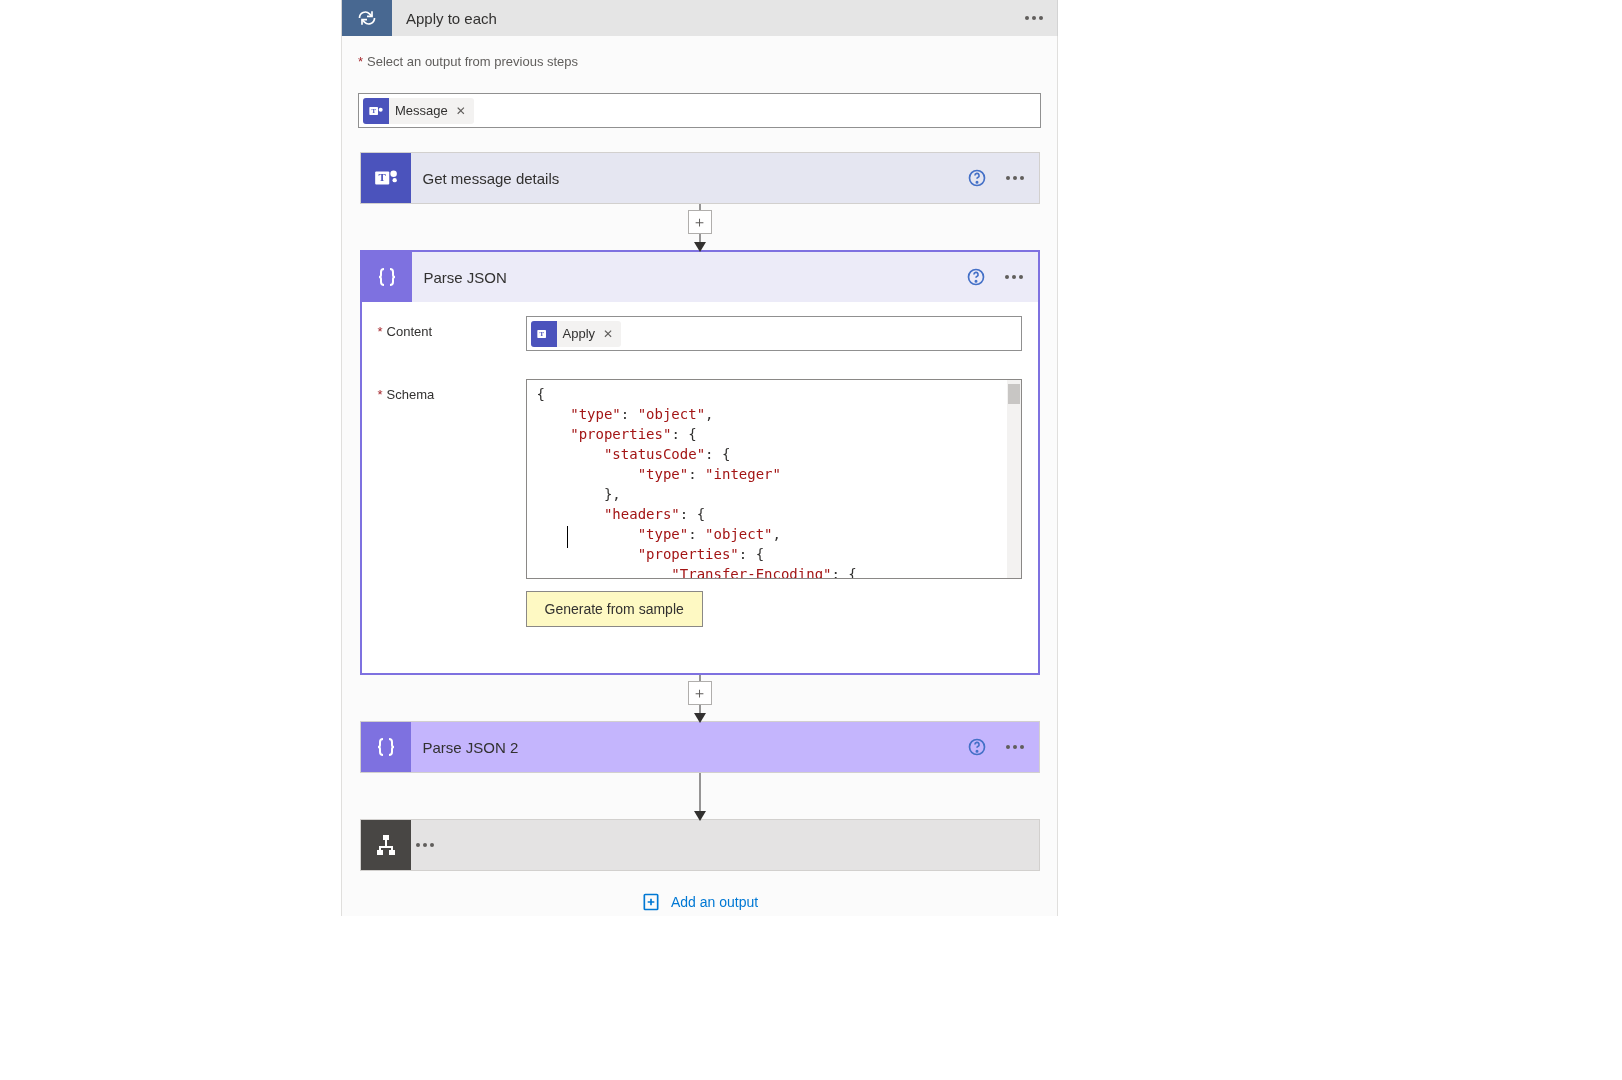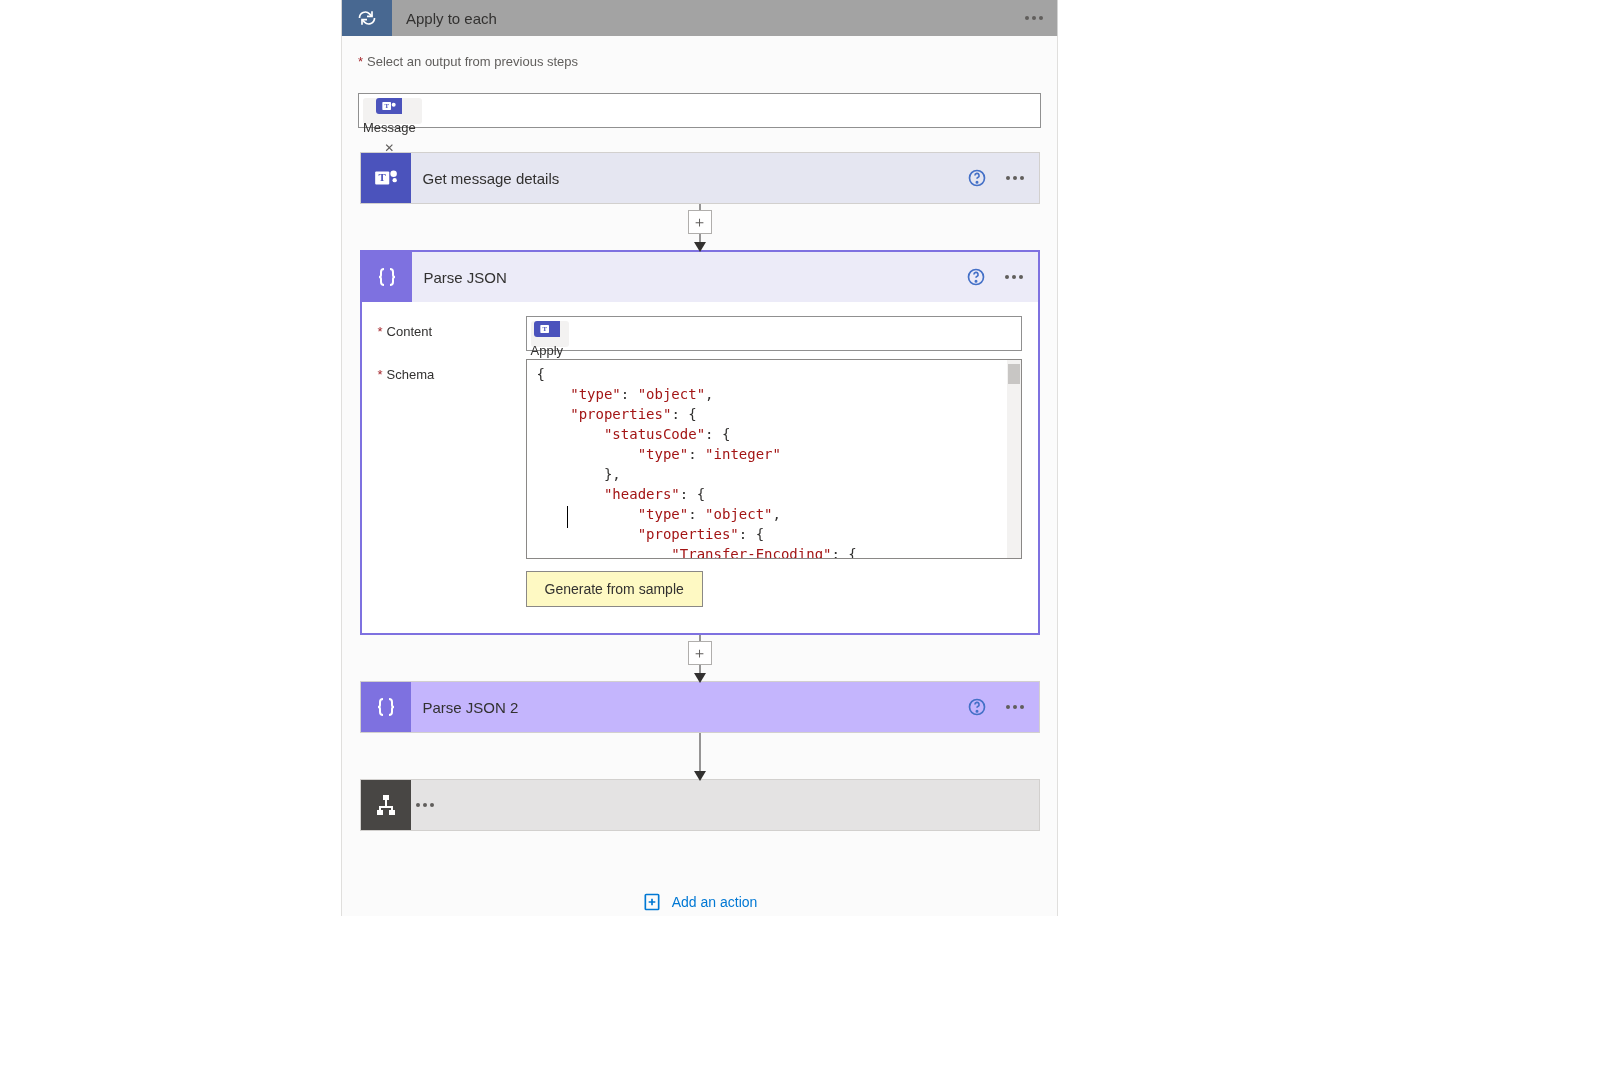--- a/index.html
+++ b/index.html
@@ -18,21 +18,21 @@
     height: 1080px;
     background: #ffffff;
   }
   
   .loop-header {
     position: absolute;
     top: 0;
     left: 341px;
     width: 717px;
     height: 36px;
-    background: #a3a3a3;
+    background: #e5e5e5;
     display: flex;
     align-items: center;
     border-left: 1px solid #d3d3d3;
     border-right: 1px solid #d3d3d3;
   }
   .loop-icon-cell {
     width: 50px;
     height: 36px;
     background: #486891;
     display: flex;
@@ -83,21 +83,20 @@
     padding: 0 4px;
   }
   .token-pill {
     display: inline-flex;
     align-items: center;
     background: #f3f2f1;
     border-radius: 3px;
     height: 26px;
     padding: 0 6px 0 0;
     gap: 6px;
-    flex-direction: column;
   }
   .token-pill .pill-icon {
     width: 26px; height: 26px;
     background: #4b53bc;
     border-radius: 3px 0 0 3px;
     display:flex;align-items:center;justify-content:center;
   }
   .token-pill .pill-label {
     font-size: 13px;
     color: #323130;
@@ -157,21 +156,21 @@
 
   .card-parse-active {
     border: 2px solid #7e71e0;
   }
   .card-parse-active .card-header { background: #ecebf8; }
   .card-parse-active .card-body { padding: 14px 16px 18px 16px; }
 
   .row {
     display: flex;
     align-items: flex-start;
-    margin-bottom: 8px;
+    margin-bottom: 28px;
   }
   .row .col-label {
     width: 148px;
     padding-top: 8px;
     font-size: 13px;
     color: #323130;
   }
   .row .col-val {
     flex: 1;
   }
@@ -504,18 +503,18 @@
           </div>
         </div>
       </div>
     </div>
 
     <div class="add-action">
       <svg width="20" height="20" viewBox="0 0 24 24" fill="none" stroke="#0078d4" stroke-width="2">
         <rect x="4" y="3" width="16" height="18" rx="1"></rect>
         <path d="M12 8v8M8 12h8"></path>
       </svg>
-      <span>Add an action</span>
+      <span>Add an output</span>
     </div>
 
   </div>
 
 </div>
 
 </body></html>

